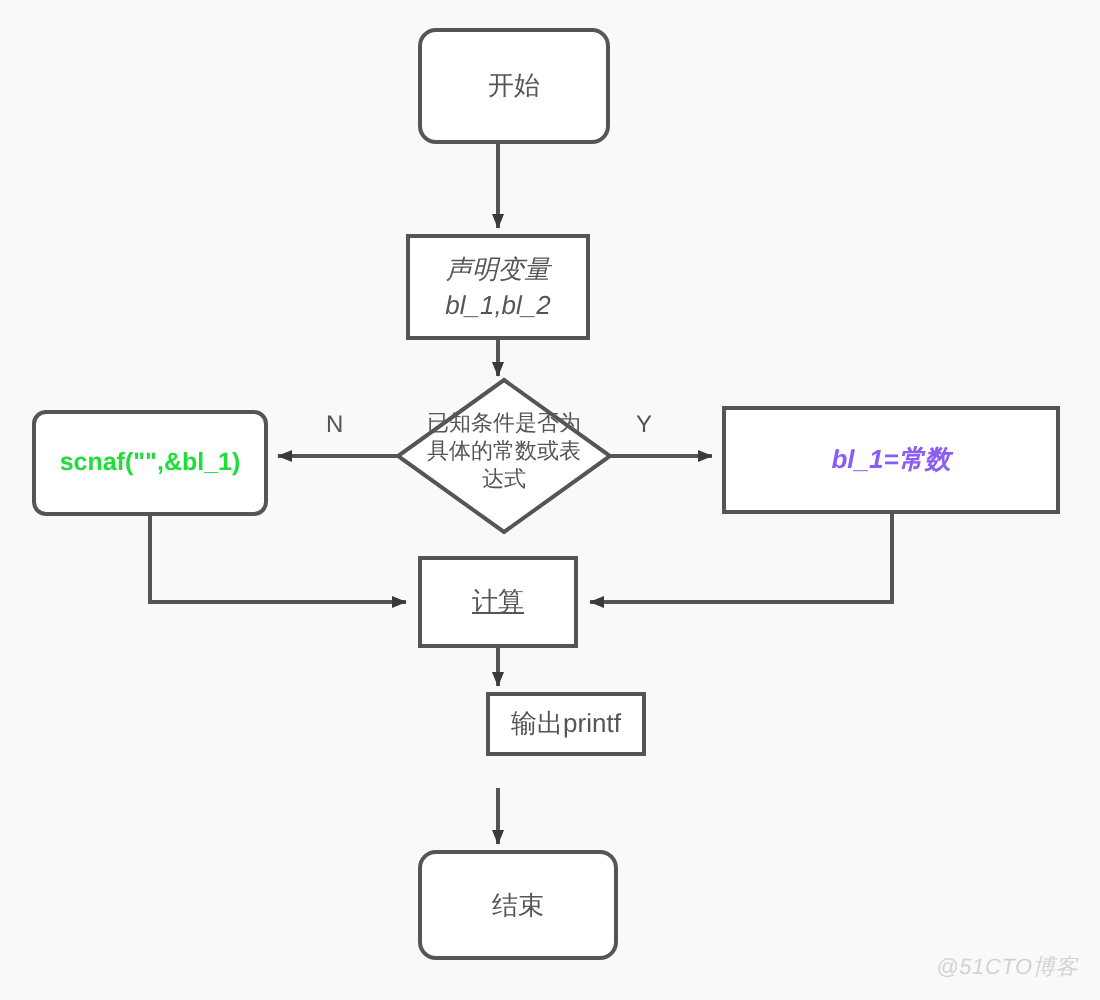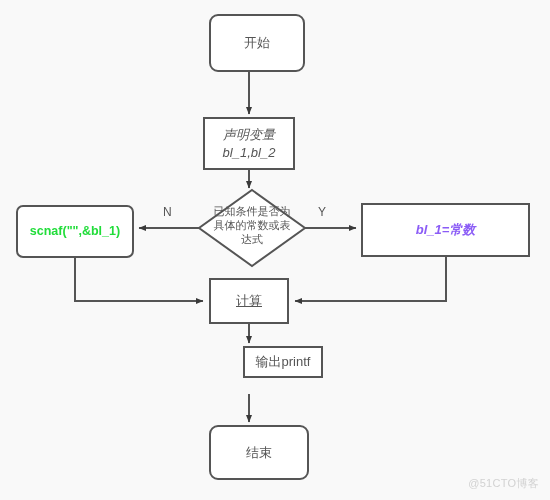--- a/index.html
+++ b/index.html
@@ -81,20 +81,21 @@
   #label-y { left: 318px; top: 206px; }
 
   #watermark {
     position: absolute;
     right: 11px;
     bottom: 9px;
     color: #d2d2d2;
     font-size: 11px;
     letter-spacing: 0.3px;
     user-select: none;
+    font-style: italic;
   }
 </style>
 </head>
 <body>
 
 <div id="flow-root">
 
   <svg id="edges" viewBox="0 0 550 500" width="550" height="500">
     <defs>
       <marker id="arrow" markerWidth="9" markerHeight="9" refX="7.2" refY="3.6" orient="auto" markerUnits="userSpaceOnUse">

